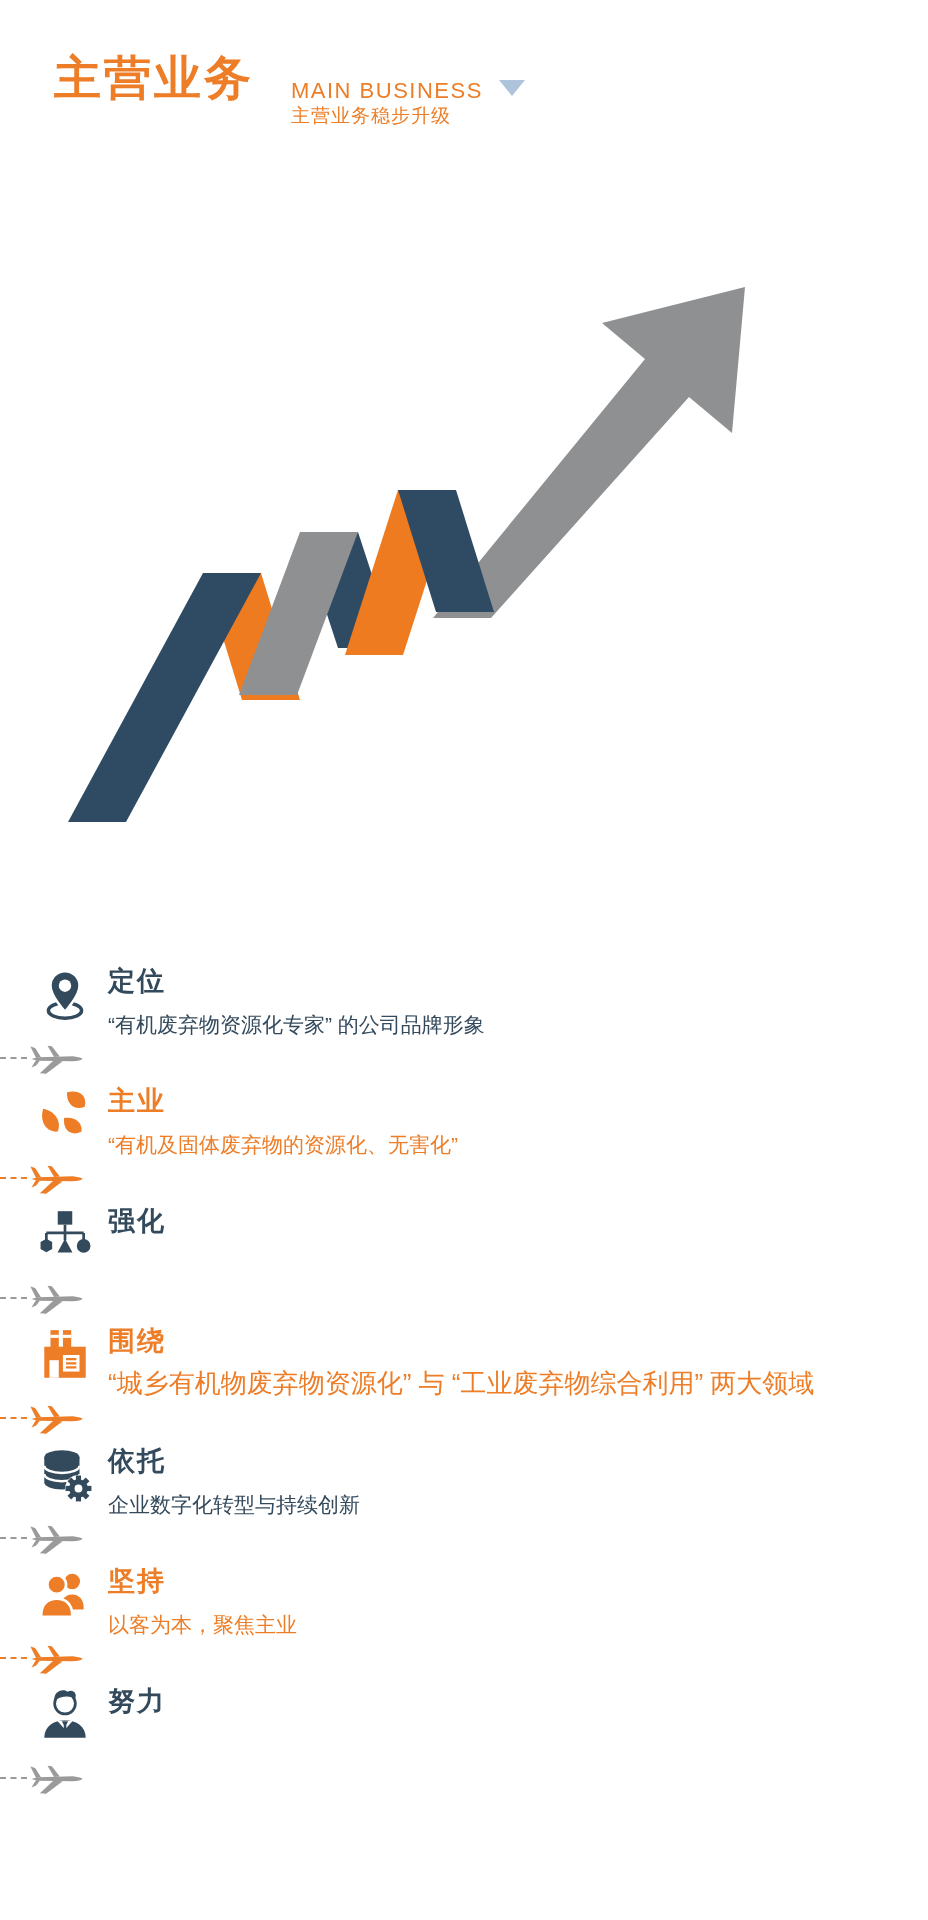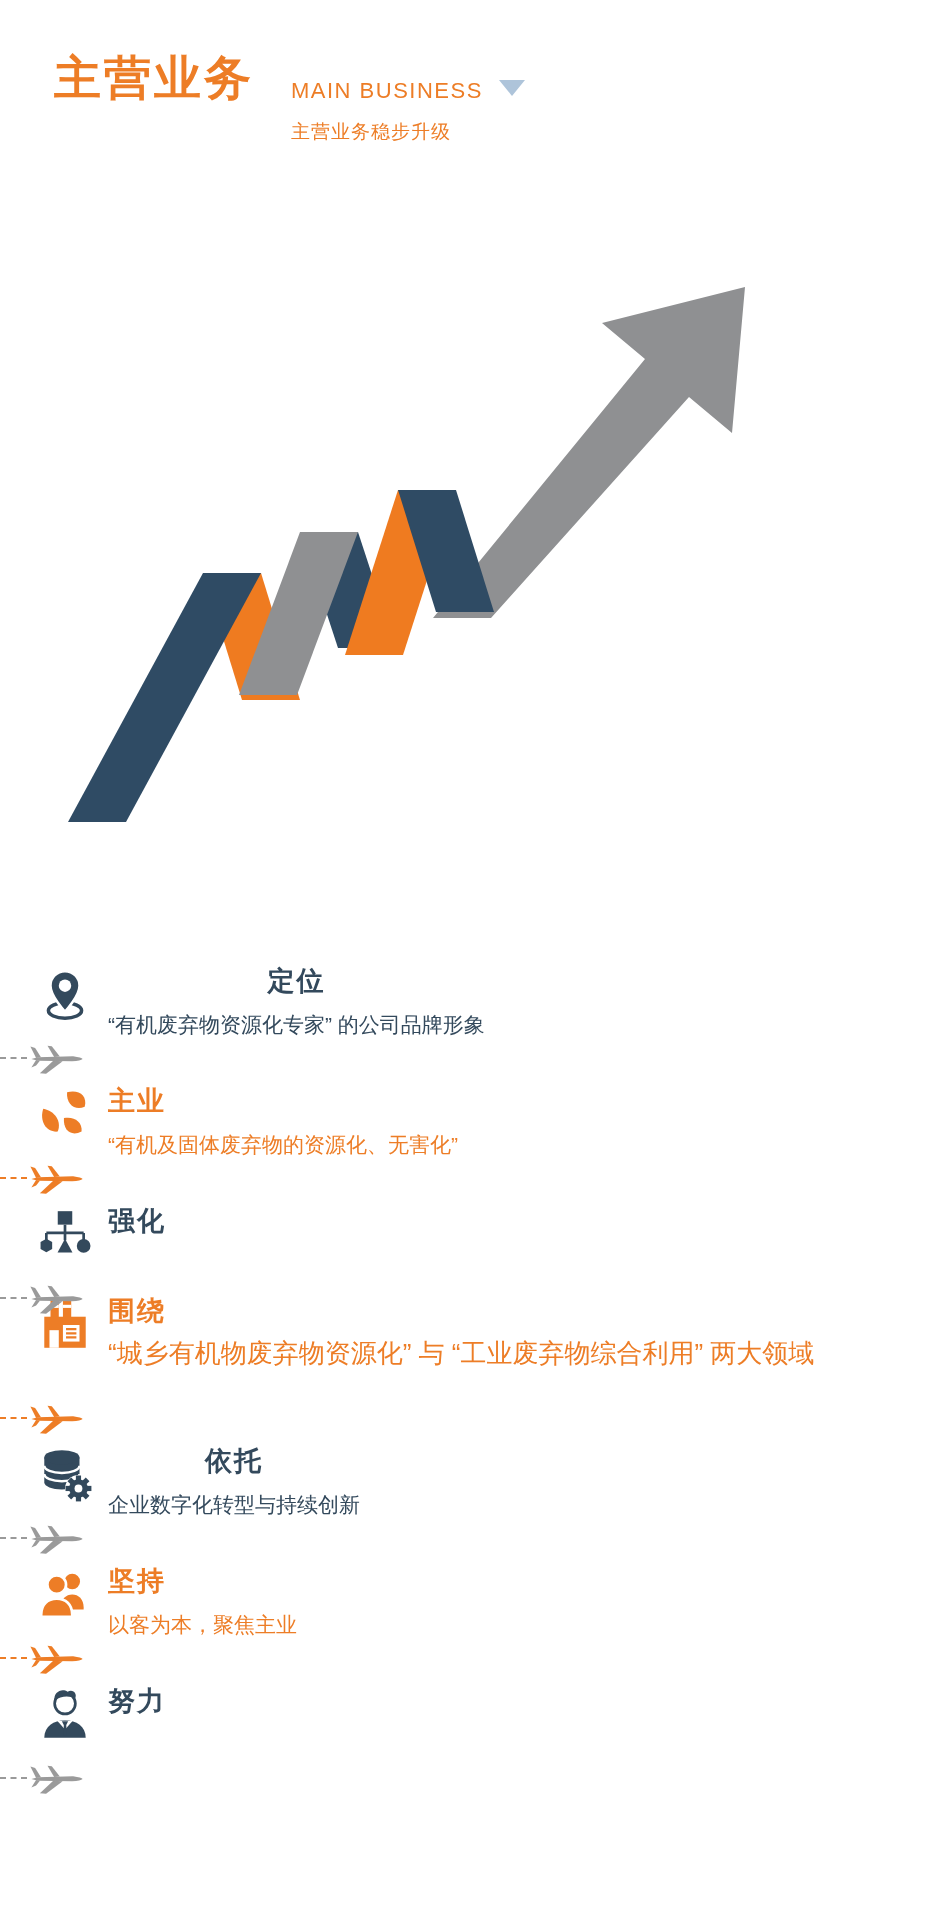--- a/index.html
+++ b/index.html
@@ -4,40 +4,40 @@
 <style>
   html,body{margin:0;padding:0;background:#fff;}
   .page{position:relative;width:880px;height:1920px;background:#fff;overflow:hidden;
         font-family:"Liberation Sans","DejaVu Sans",sans-serif;}
 
   
   .hdr-title{position:absolute;left:54px;top:52px;font-size:47px;font-weight:bold;
              letter-spacing:3px;color:var(--orange);line-height:1.1;}
   .hdr-sub{position:absolute;left:291px;top:80px;color:var(--orange);}
   .hdr-sub .en{font-size:22px;font-weight:normal;letter-spacing:1.5px;line-height:1;}
-  .hdr-sub .cn{font-size:19px;margin-top:20px;line-height:1.1;letter-spacing:1px;}
+  .hdr-sub .cn{font-size:19px;margin-top:4px;line-height:1.1;letter-spacing:1px;}
   .tri{display:inline-block;vertical-align:top;margin-left:16px;width:0;height:0;
        border-left:13px solid transparent;border-right:13px solid transparent;
        border-top:16px solid var(--triangle-blue);}
 
   
   .graphic{position:absolute;left:68px;top:280px;}
   .f-navy{fill:var(--arrow-navy);}
   .f-orange{fill:var(--arrow-orange);}
   .f-gray{fill:var(--gray);}
 
   
   .item{position:absolute;left:36px;display:flex;align-items:flex-start;gap:14px;}
-  .item.navy{color:var(--navy);text-align:center;}
+  .item.navy{color:var(--navy);}
   .item.orange{color:var(--orange);}
   .item .ic{flex:0 0 58px;width:58px;height:58px;}
   .item .t{font-size:27px;font-weight:bold;line-height:1.15;letter-spacing:2px;}
   .item .d{font-size:21px;margin-top:15px;line-height:1.2;white-space:nowrap;}
   .item.wide .d{font-size:26px;margin-top:11px;}
-  .i0{top:966px}.i1{top:1086px}.i2{top:1206px}.i3{top:1296px}
+  .i0{top:966px}.i1{top:1086px}.i2{top:1206px}.i3{top:1326px}
   .i4{top:1446px}.i5{top:1566px}.i6{top:1686px}
 
   
   .plane{position:absolute;left:0;display:flex;align-items:center;height:40px;}
   .plane.gray{color:var(--plane-gray);}
   .plane.orange{color:var(--orange);}
   .plane .dash{width:27px;border-top:2.5px dashed currentColor;margin-right:1px;}
   .p0{top:1038px}.p1{top:1158px}.p2{top:1278px}.p3{top:1398px}
   .p4{top:1518px}.p5{top:1638px}.p6{top:1758px}
 </style>

